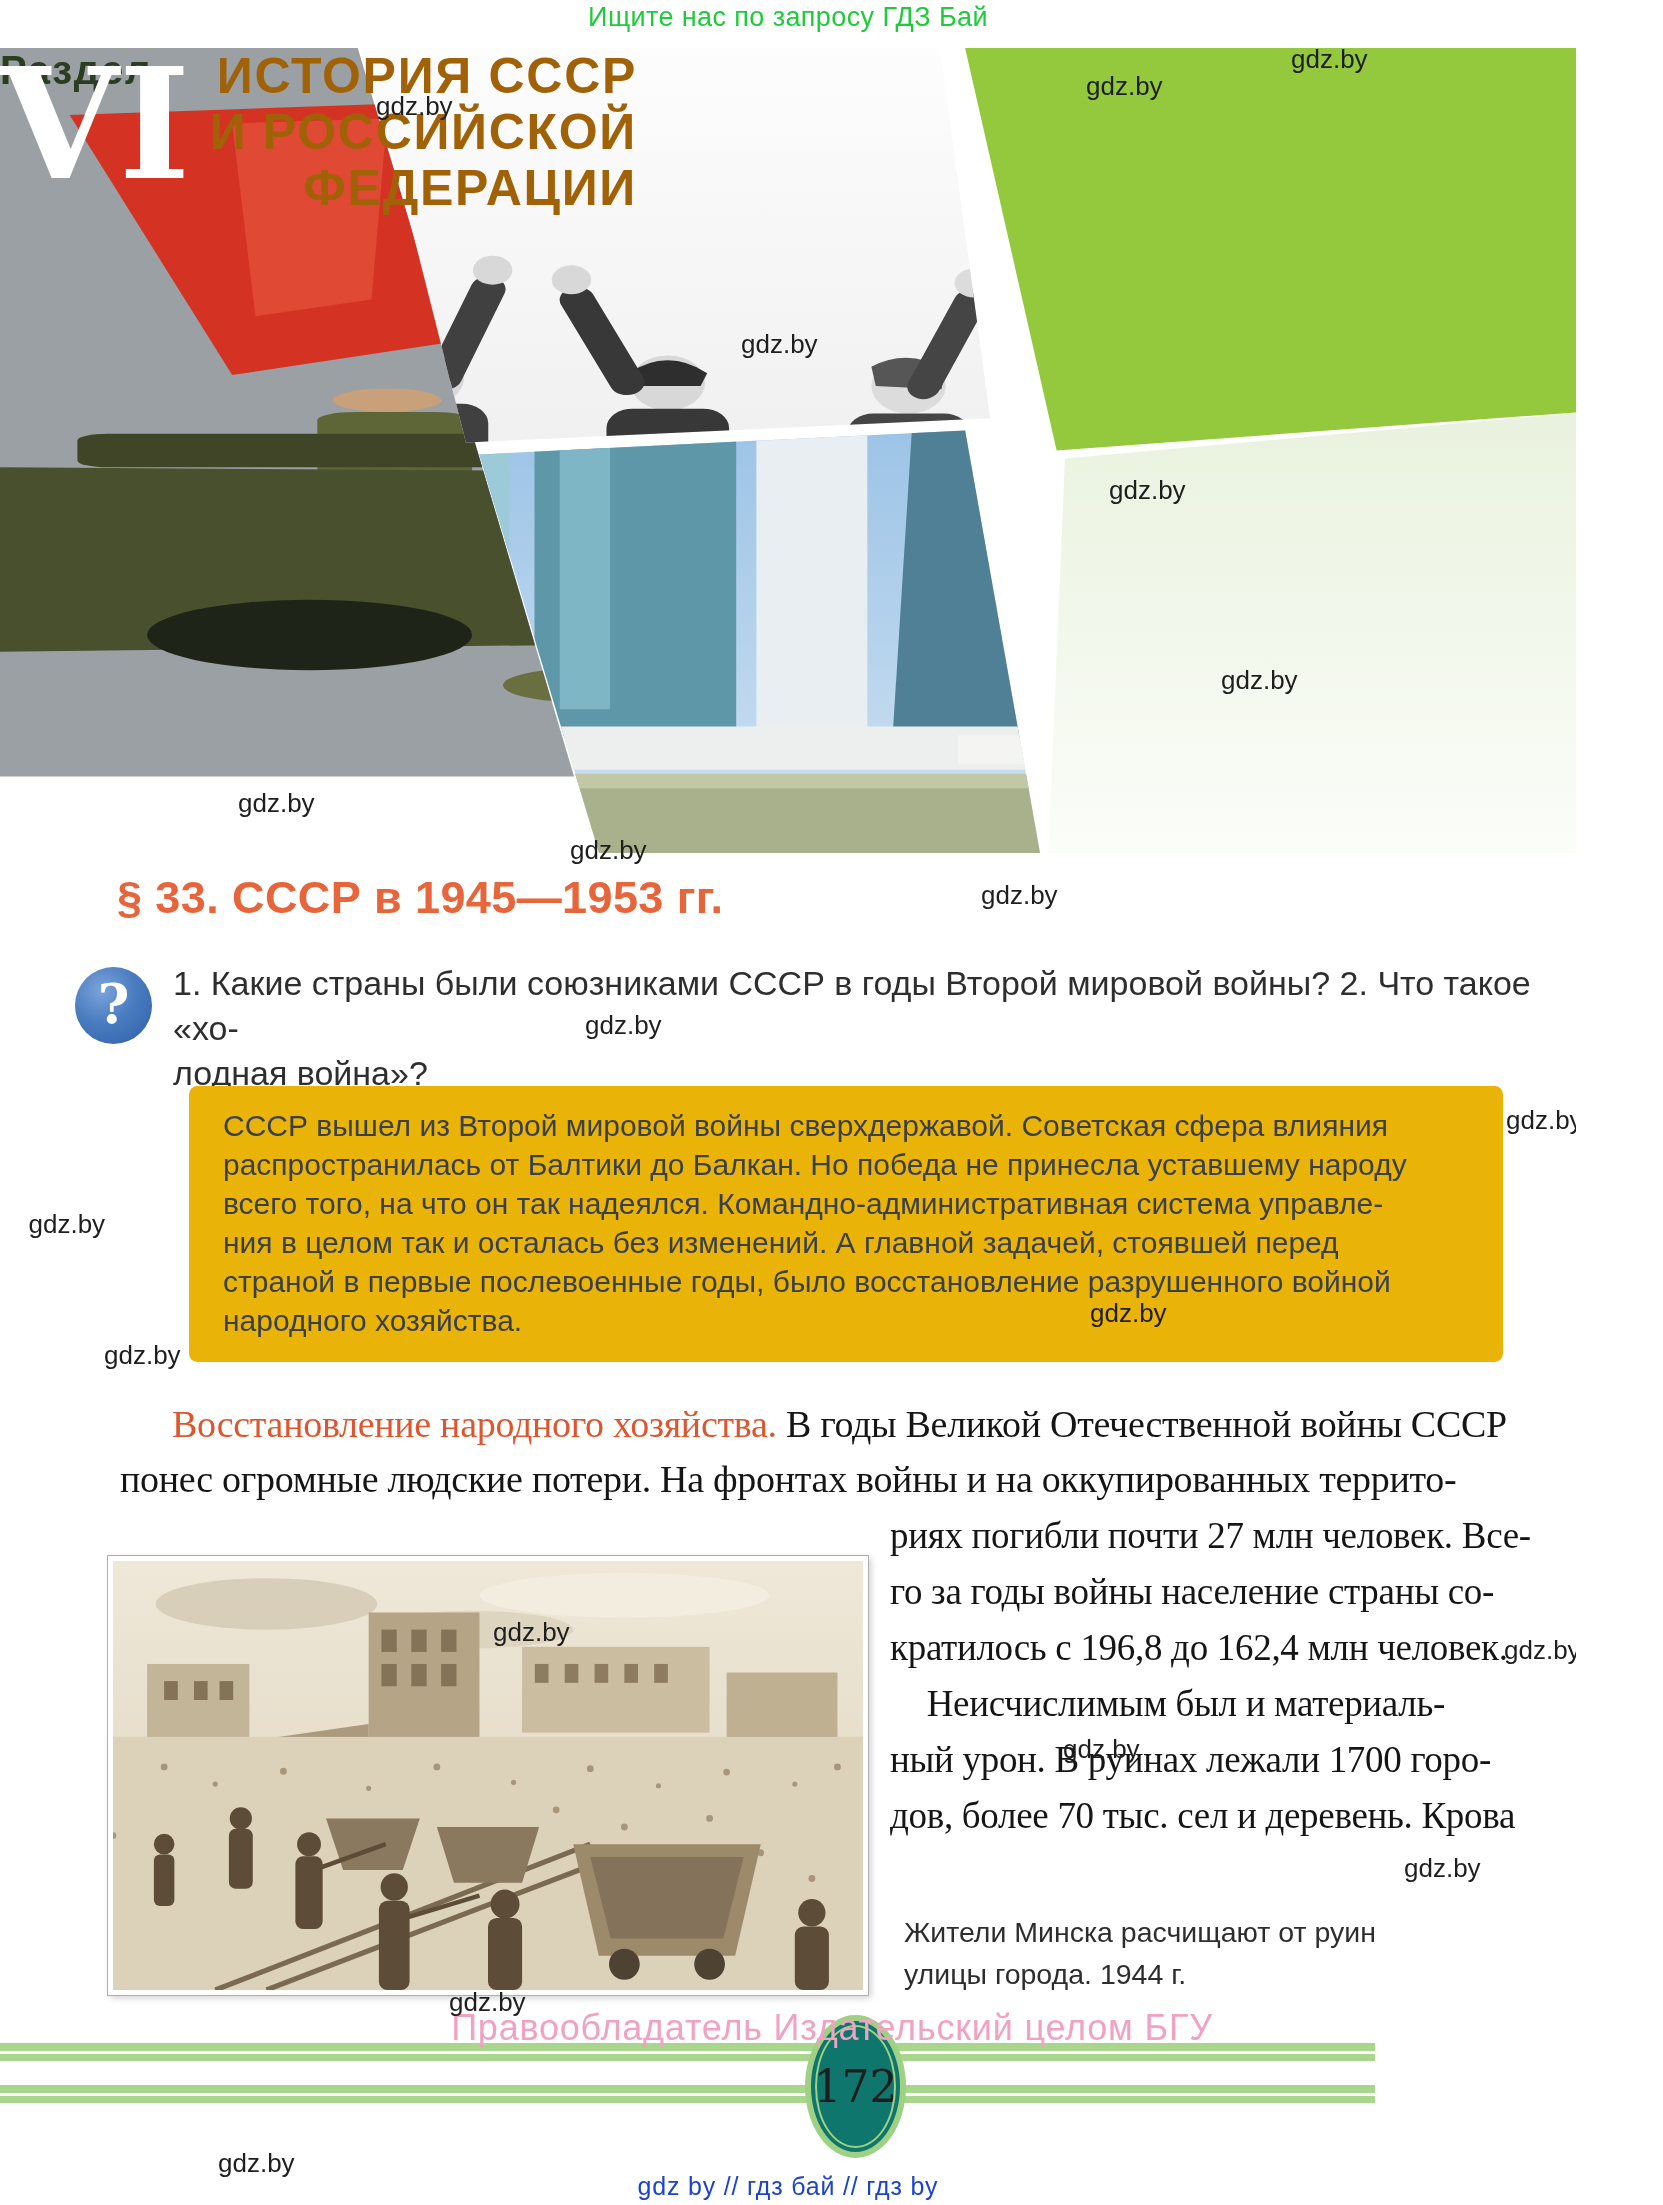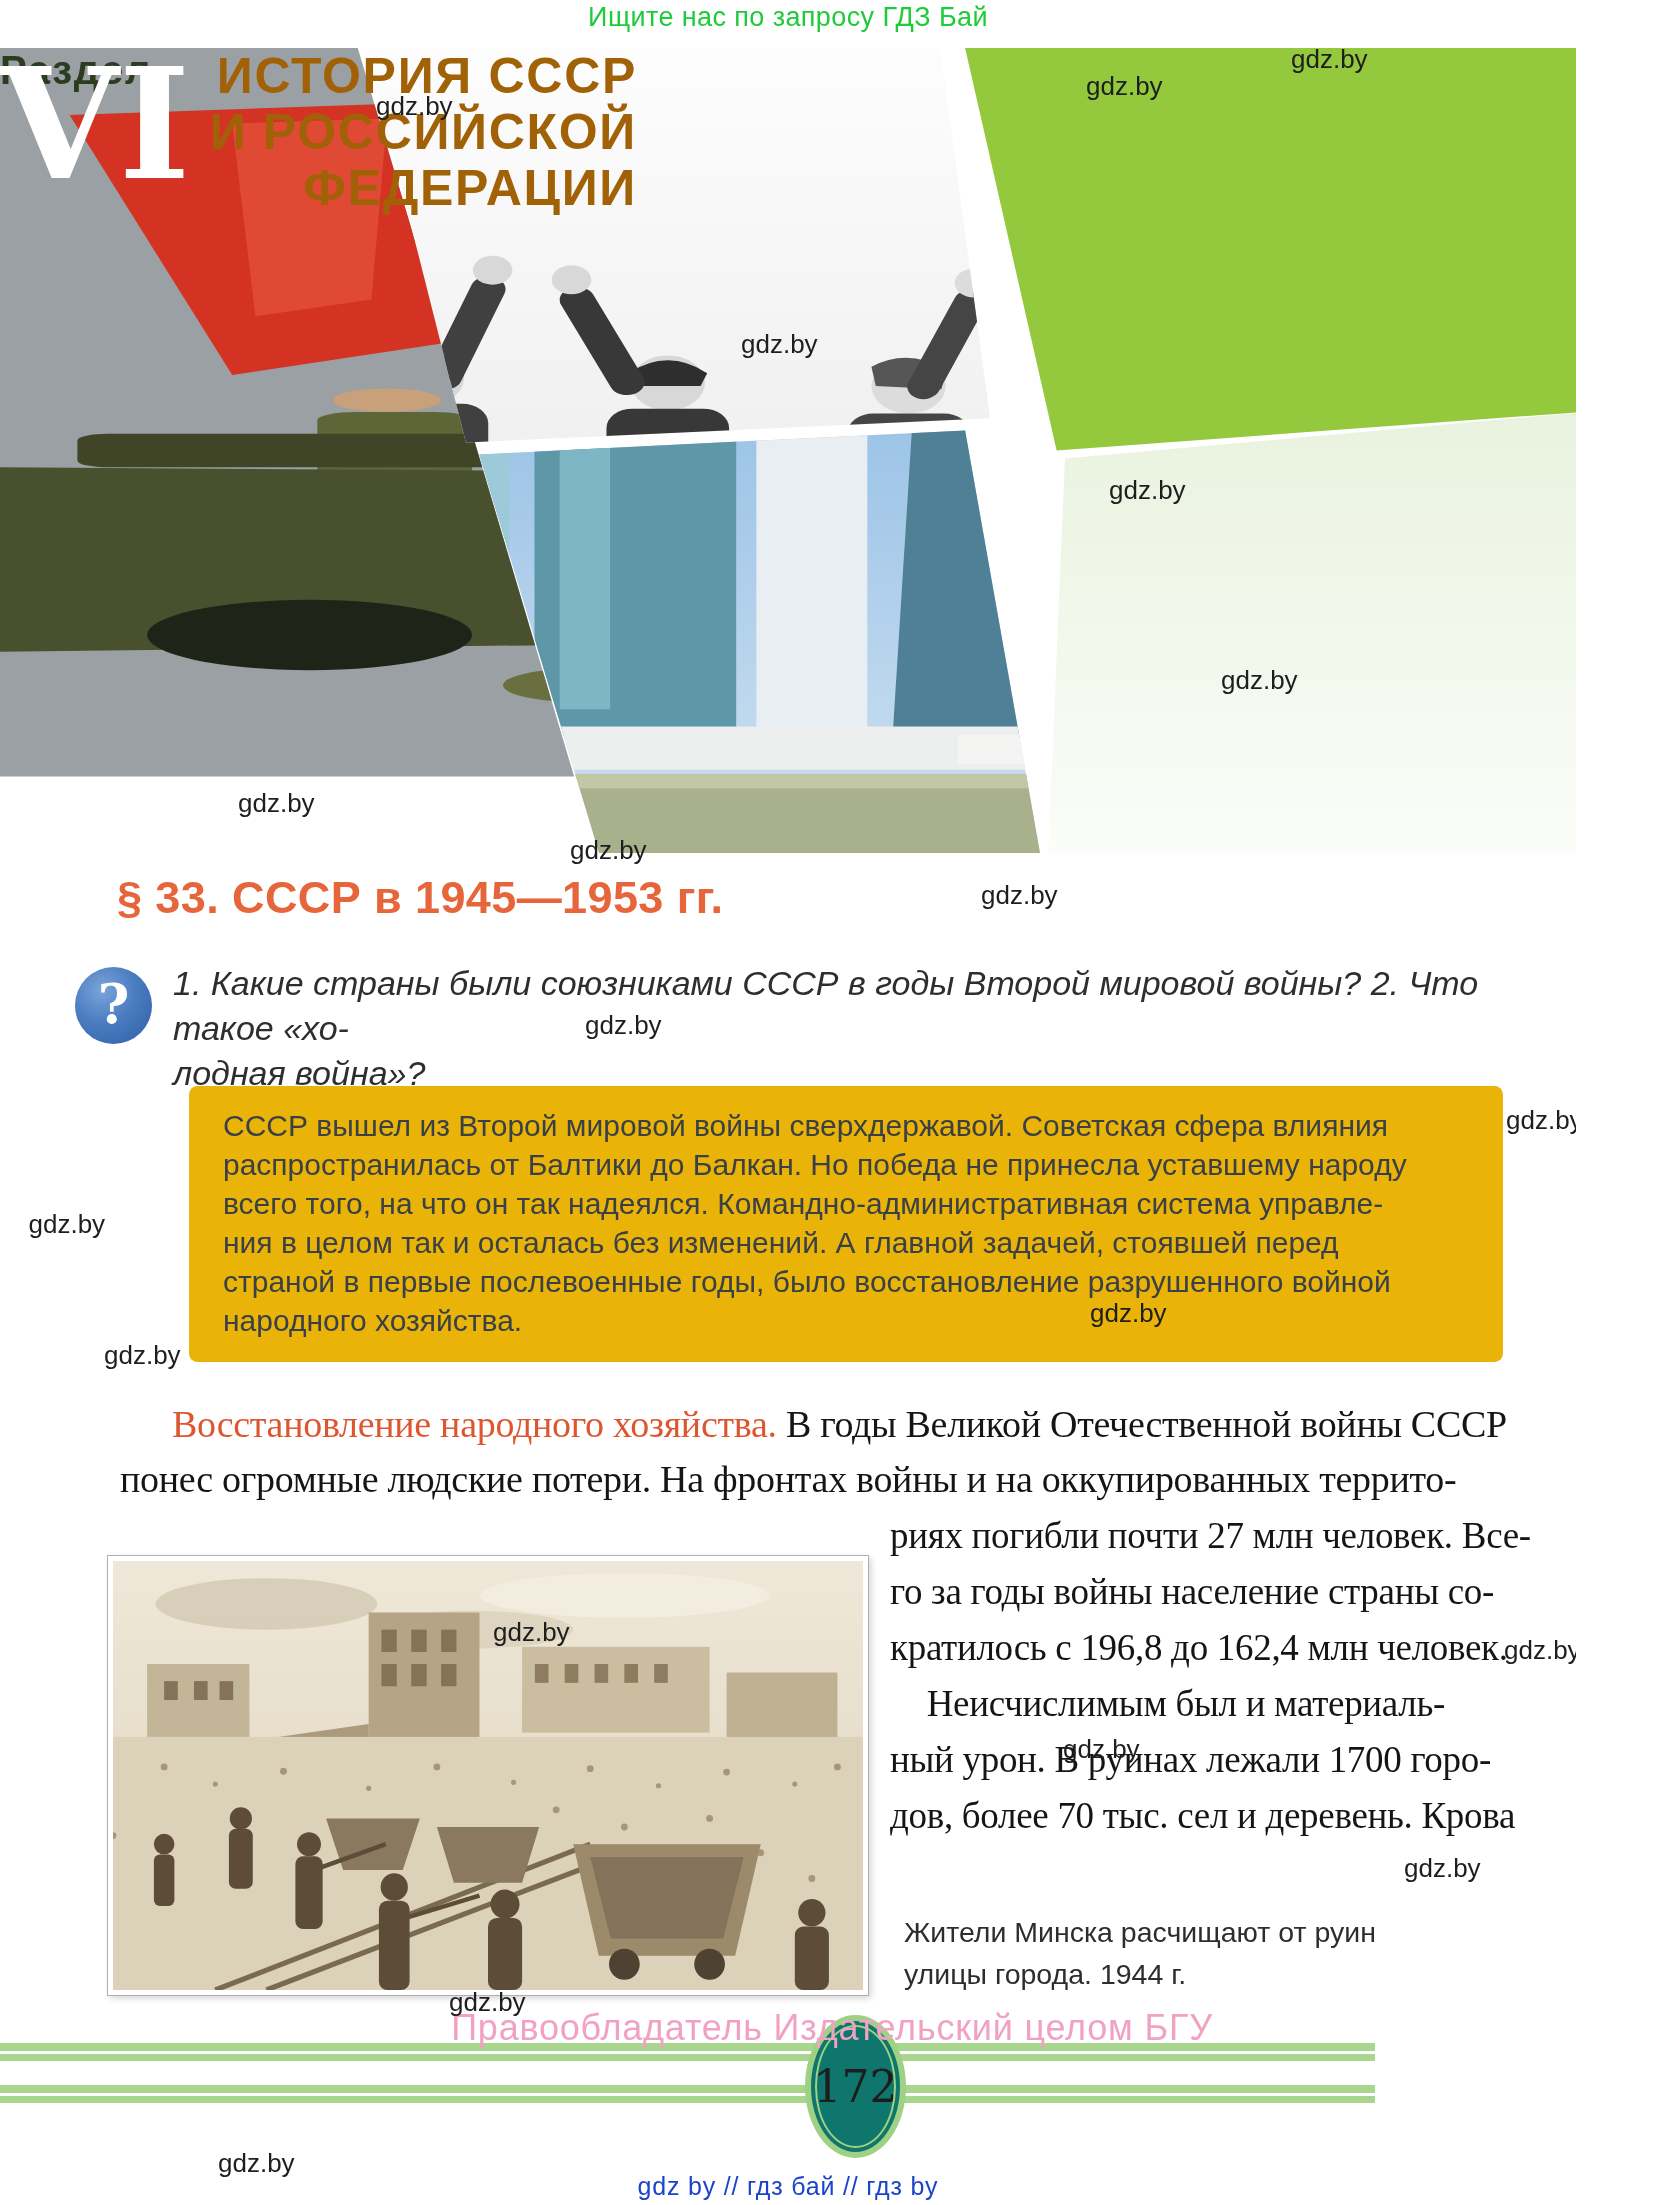--- a/index.html
+++ b/index.html
@@ -31,21 +31,21 @@
                  font-size:50px;line-height:56px;font-weight:800;color:#a16207;letter-spacing:1.7px;}
 
   
   .lesson-title{left:117px;top:872px;font-size:45px;font-weight:700;color:#e7653a;letter-spacing:0.4px;}
 
   .q-icon{left:75px;top:967px;width:77px;height:77px;border-radius:50%;
           background:radial-gradient(circle at 35% 30%,#7ba4da 0%,#4a7cc0 45%,#2f5fa8 100%);
           display:flex;align-items:center;justify-content:center;}
   .q-icon span{color:#ffffff;font-size:54px;font-weight:700;
                font-family:"DejaVu Serif","Liberation Serif",serif;transform:translateY(-1.7px);}
-  .q-text{left:173px;top:961px;width:1392px;font-size:34px;line-height:45px;font-style:italic;
+  .q-text{left:173px;top:961px;width:1392px;font-size:34px;line-height:45px;
           color:#2e2e2e;white-space:pre-line;}
 
   .summary-box{left:189px;top:1086px;width:1314px;box-sizing:border-box;background:#eab308;
                border-radius:8.4px;padding:20px 34px 22px 34px;
                font-size:30px;line-height:39px;color:#3a4047;white-space:pre-line;}
 
   .serif{font-family:"Liberation Serif","DejaVu Serif",serif;letter-spacing:-0.3px;}
   .body-par{left:120px;top:1397px;width:1427px;font-size:38px;line-height:55px;color:#151515;
             text-indent:52px;white-space:pre-line;}
   .body-par .lead-head{color:#dd5630;font-weight:400;}

